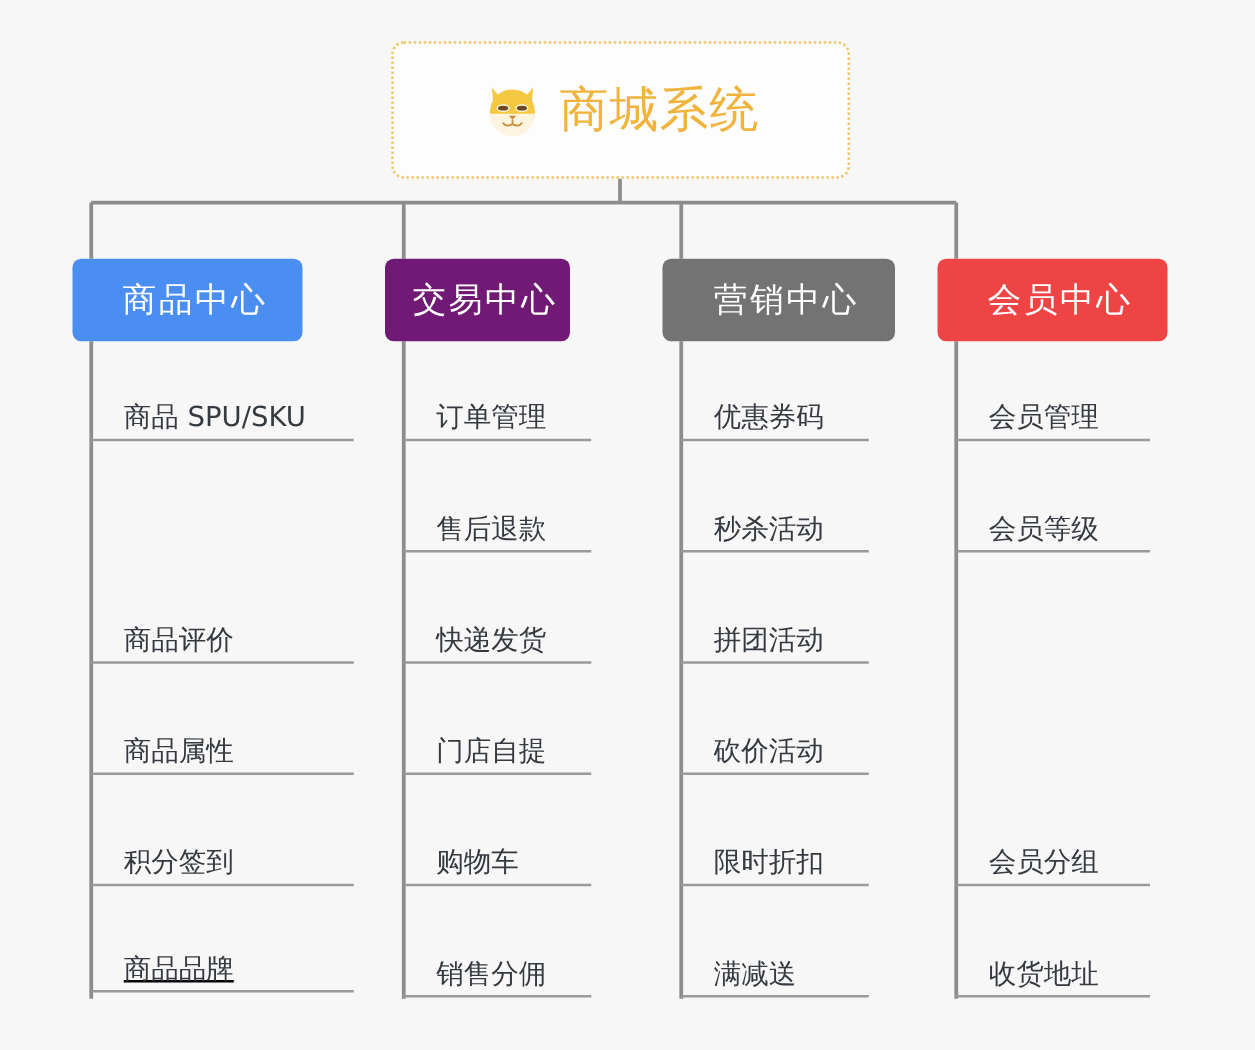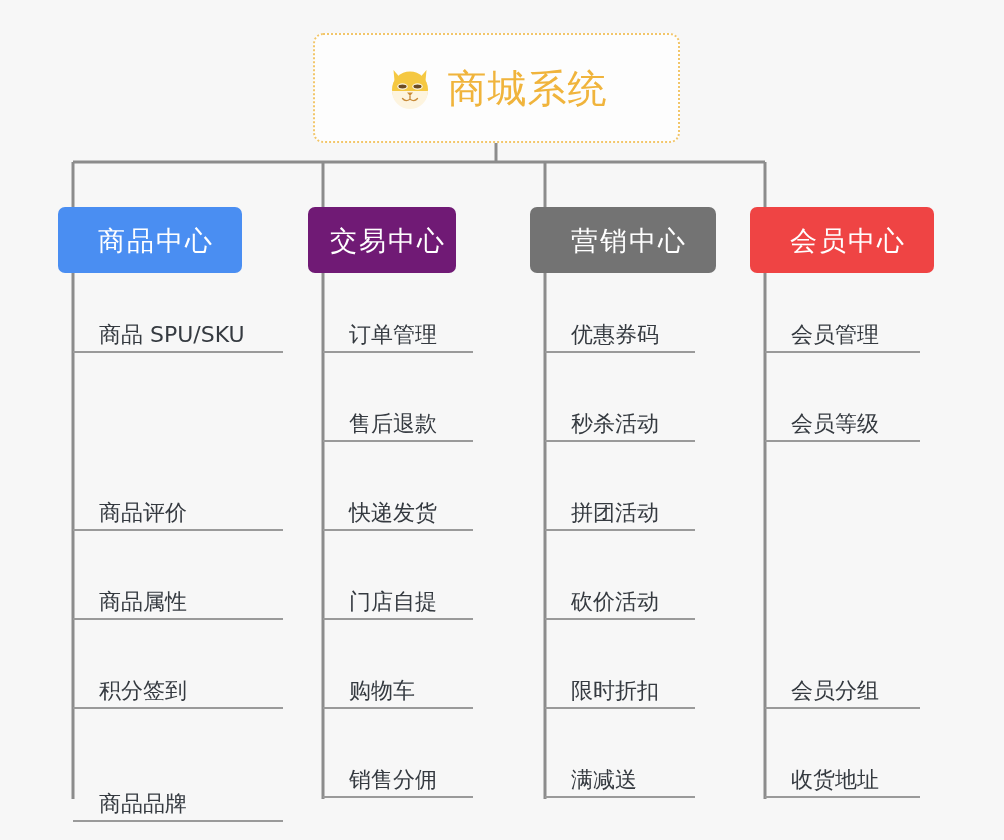--- a/index.html
+++ b/index.html
@@ -117,21 +117,21 @@
     </div>
     <div class="leaf" style="left: 73px; top: 485px; width: 210px;">
       <span class="leaf-label">商品评价</span>
     </div>
     <div class="leaf" style="left: 73px; top: 574px; width: 210px;">
       <span class="leaf-label">商品属性</span>
     </div>
     <div class="leaf" style="left: 73px; top: 663px; width: 210px;">
       <span class="leaf-label">积分签到</span>
     </div>
-    <div class="leaf" style="left: 73px; top: 776px; width: 210px;">
+    <div class="leaf" style="left: 73px; top: 748px; width: 210px; text-decoration: underline;">
       <span class="leaf-label">商品品牌</span>
     </div>
     <div class="cat-box" style="left: 308px; top: 207px; width: 148px; background: #701a75;">
       <div class="cat-label">交易中心</div>
     </div>
     <div class="leaf" style="left: 323px; top: 307px; width: 150px;">
       <span class="leaf-label">订单管理</span>
     </div>
     <div class="leaf" style="left: 323px; top: 396px; width: 150px;">
       <span class="leaf-label">售后退款</span>

